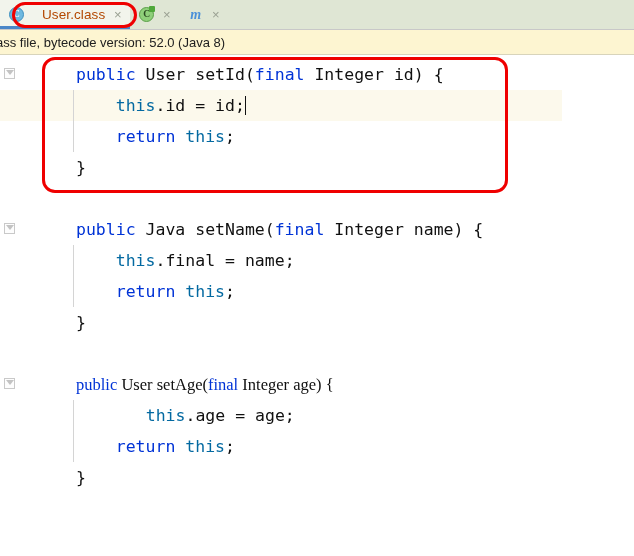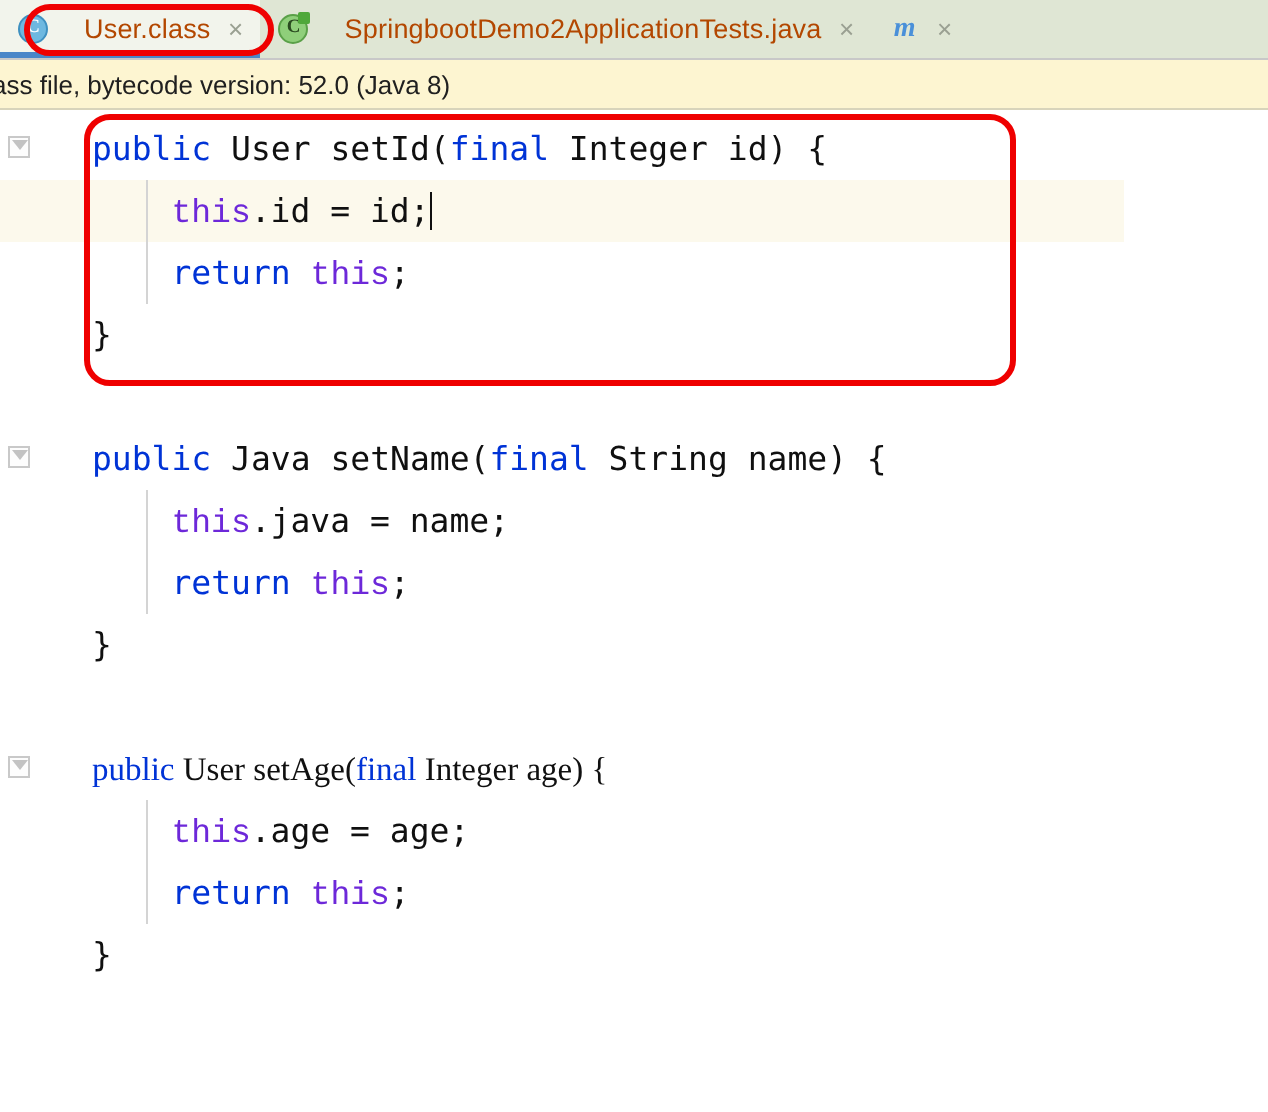--- a/index.html
+++ b/index.html
@@ -177,30 +177,31 @@
     font-size: 16.5px;
   }
   .line {
     position: absolute;
     left: 0;
     width: 562px;
     height: 31px;
     line-height: 31px;
     white-space: pre;
     box-sizing: border-box;
+    padding-left: 30px;
   }
   .line .txt {
     display: inline-block;
     padding-left: 46px;
   }
   .line.hl {
     background: #fcf9ec;
   }
   .kw   { color: #0033d6; }
-  .kw2  { color: #6d28d9; font-family: Liberation Mono, monospace; }
+  .kw2  { color: #0369a1; }
   .plain{ color: #101010; }
 
   
   .iguide {
     position: absolute;
     width: 1px;
     background: #d4d4d4;
   }
 
   
@@ -243,21 +244,20 @@
   <div class="tabbar">
 
     <div class="tab active">
       <span class="icn icn-class">C</span>
       <span class="tab-label">User.class</span>
       <span class="tab-close">×</span>
     </div>
 
     <div class="tab">
       <span class="icn icn-testclass">C<i class="spark"></i></span>
-      <span class="tab-label">SpringbootDemo2ApplicationTests.java</span>
       <span class="tab-close">×</span>
     </div>
 
     <div class="tab">
       <span class="icn icn-maven">m</span>
       <span class="tab-close">×</span>
     </div>
 
   </div>
 
@@ -270,27 +270,27 @@
         <div class="fold" style="top: 13px;"></div>
         <div class="fold" style="top: 168px;"></div>
         <div class="fold" style="top: 323px;"></div>
       </div>
     <div class="codearea" id="codearea">
         <div class="line" style="top: 4px;"><span class="txt"><span class="kw">public</span><span class="plain"> User setId(</span><span class="kw">final</span><span class="plain"> Integer id) {</span></span></div>
         <div class="line hl" style="top: 35px;"><span class="txt"><span class="plain">    </span><span class="kw2">this</span><span class="plain">.id = id;</span><span class="caret"></span></span></div>
         <div class="line" style="top: 66px;"><span class="txt"><span class="plain">    </span><span class="kw">return</span><span class="plain"> </span><span class="kw2">this</span><span class="plain">;</span></span></div>
         <div class="line" style="top: 97px;"><span class="txt"><span class="plain">}</span></span></div>
         <div class="line" style="top: 128px;"><span class="txt"></span></div>
-        <div class="line" style="top: 159px;"><span class="txt"><span class="kw">public</span><span class="plain"> Java setName(</span><span class="kw">final</span><span class="plain"> String name) {</span></span></div>
-        <div class="line" style="top: 190px;"><span class="txt"><span class="plain">    </span><span class="kw2">this</span><span class="plain">.java = name;</span></span></div>
+        <div class="line" style="top: 159px;"><span class="txt"><span class="kw">public</span><span class="plain"> Java setName(</span><span class="kw">final</span><span class="plain"> Integer name) {</span></span></div>
+        <div class="line" style="top: 190px;"><span class="txt"><span class="plain">    </span><span class="kw2">this</span><span class="plain">.final = name;</span></span></div>
         <div class="line" style="top: 221px;"><span class="txt"><span class="plain">    </span><span class="kw">return</span><span class="plain"> </span><span class="kw2">this</span><span class="plain">;</span></span></div>
         <div class="line" style="top: 252px;"><span class="txt"><span class="plain">}</span></span></div>
         <div class="line" style="top: 283px;"><span class="txt"></span></div>
         <div class="line" style="top: 314px; font-family: Liberation Serif, serif;"><span class="txt"><span class="kw">public</span><span class="plain"> User setAge(</span><span class="kw">final</span><span class="plain"> Integer age) {</span></span></div>
-        <div class="line" style="top: 345px;"><span class="txt"><span class="plain">    </span><span class="kw2">this</span><span class="plain">.age = age;</span></span></div>
+        <div class="line" style="top: 345px; margin-left: 30px;"><span class="txt"><span class="plain">    </span><span class="kw2">this</span><span class="plain">.age = age;</span></span></div>
         <div class="line" style="top: 376px;"><span class="txt"><span class="plain">    </span><span class="kw">return</span><span class="plain"> </span><span class="kw2">this</span><span class="plain">;</span></span></div>
         <div class="line" style="top: 407px;"><span class="txt"><span class="plain">}</span></span></div>
         <div class="iguide" style="left: 73px; top: 35px; height: 62px;"></div>
         <div class="iguide" style="left: 73px; top: 190px; height: 62px;"></div>
         <div class="iguide" style="left: 73px; top: 345px; height: 62px;"></div>
       </div>
   </div>
 
   <div class="anno-ellipse"></div>
   <div class="anno-rect"></div>

